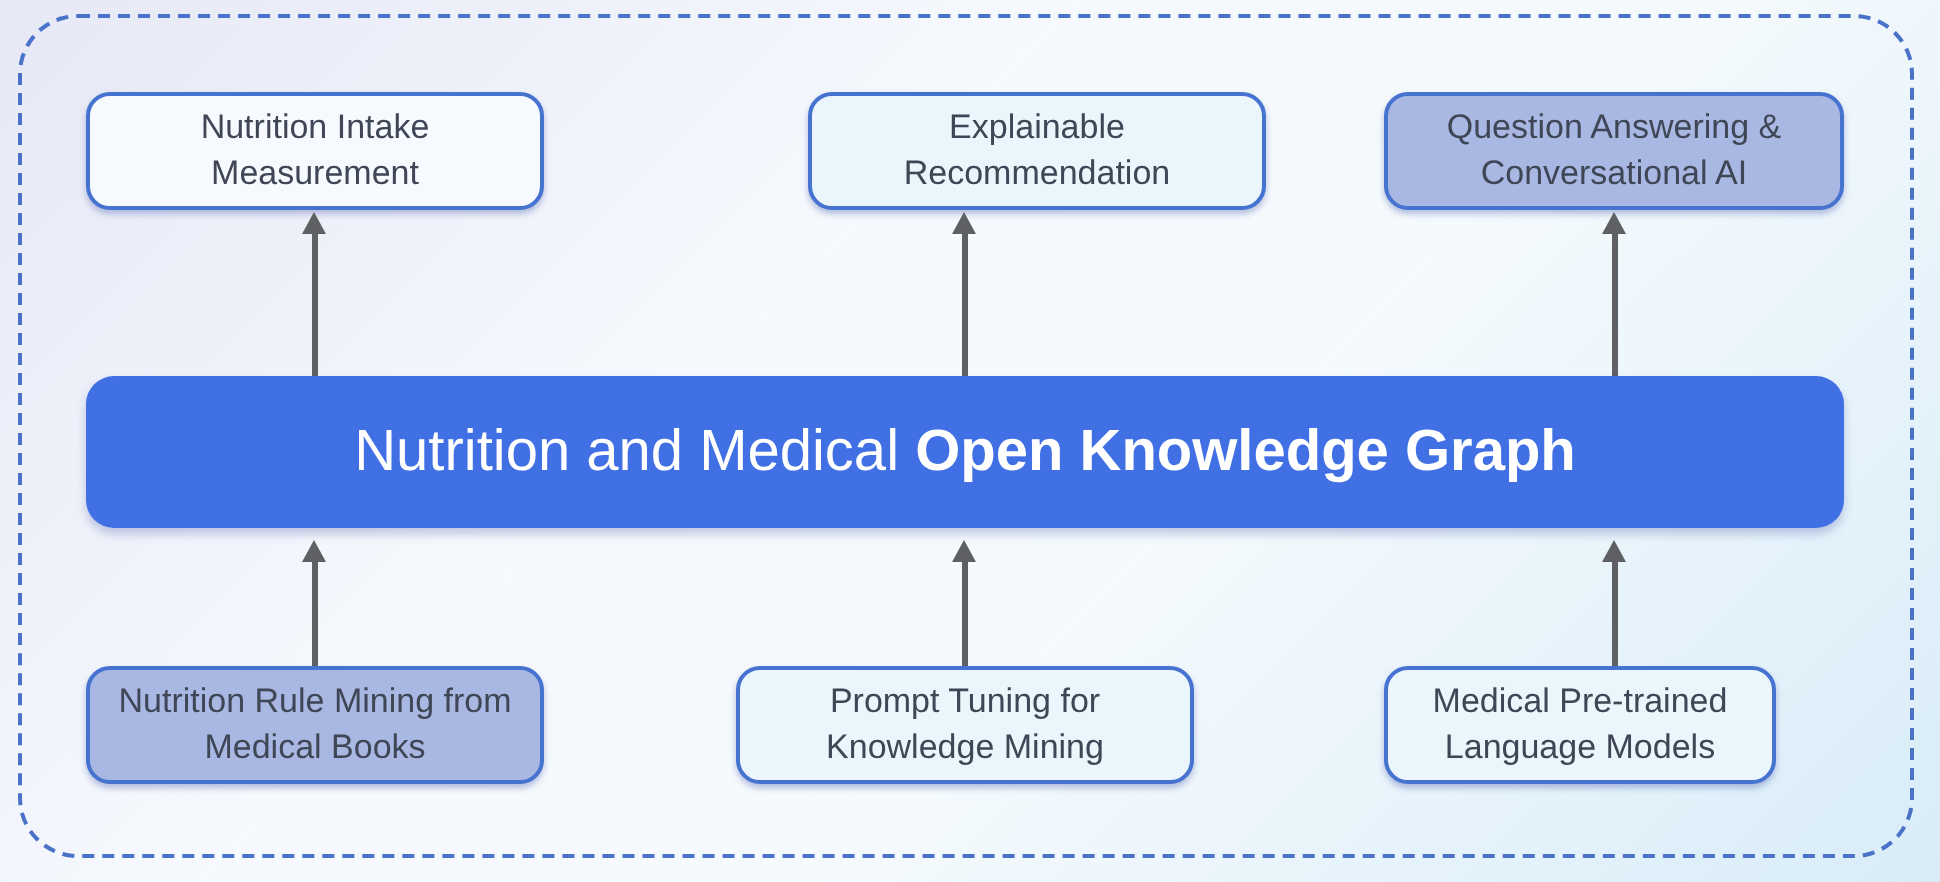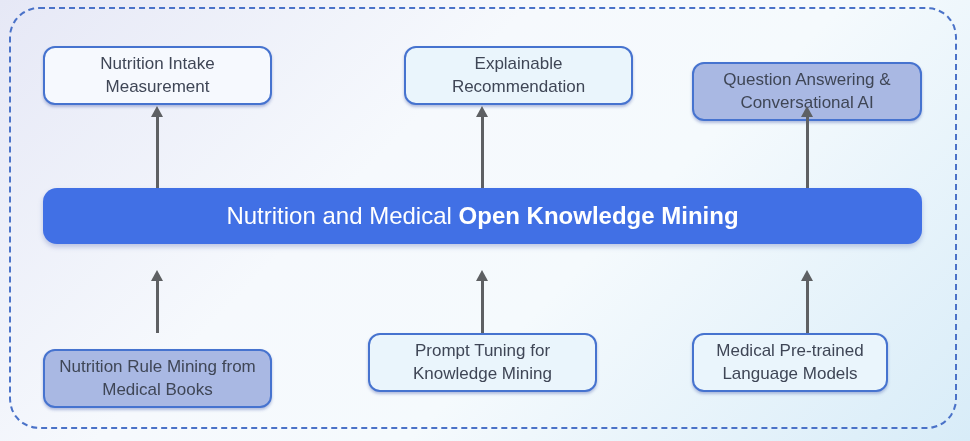--- a/index.html
+++ b/index.html
@@ -19,32 +19,32 @@
   .box{
     position:absolute;display:flex;align-items:center;justify-content:center;
     text-align:center;box-sizing:border-box;
     width:229px;height:59px;padding:4px 14px;
     border:2px solid #4673cf;border-radius:12px;
     color:#3f4656;font-size:17px;line-height:1.32;
     box-shadow:0 2px 3px rgba(96,116,184,0.45);
   }
   .fill-white{background:#f6f9fe;}
   .fill-light{background:#eaf5fc;}
-  .fill-purple{background:#a9b8e3;margin-top:16px;}
+  .fill-purple{background:#a9b8e3;}
   .pos-t1{left:43px;top:46px;}
   .pos-t2{left:368px;top:46px;margin-left:36px;}
   .pos-t3{left:692px;top:46px;width:230px;}
   .pos-b1{left:43px;top:333px;}
   .pos-b2{left:368px;top:333px;}
   .pos-b3{left:692px;top:333px;width:196px;}
   .bar{
-    position:absolute;left:43px;top:188px;width:879px;height:56px;
+    position:absolute;left:43px;top:188px;width:879px;height:76px;
     background:#4170e5;border-radius:14px;
     display:flex;align-items:center;justify-content:center;
-    color:#ffffff;font-size:24px;
+    color:#ffffff;font-size:29px;
     box-shadow:0 3px 5px rgba(90,110,180,0.35);
   }
   .bar .bold{font-weight:bold;white-space:pre;}
   .bar .reg{font-weight:normal;white-space:pre;}
   .arrow{position:absolute;width:12px;}
   .arrow .head{
     width:0;height:0;margin:0 auto;
     border-left:6px solid transparent;border-right:6px solid transparent;
     border-bottom:11px solid #5e6063;
   }
@@ -82,21 +82,21 @@
     <div class="head"></div>
     <div class="line"></div>
   </div>
   <div class="arrow arr-top ax3">
     <div class="head"></div>
     <div class="line"></div>
   </div>
 
   <div class="bar">
     <span class="reg">Nutrition and Medical </span>
-      <span class="bold">Open Knowledge Mining</span>
+      <span class="bold">Open Knowledge Graph</span>
   </div>
 
   <div class="arrow arr-bot ax1">
     <div class="head"></div>
     <div class="line"></div>
   </div>
   <div class="arrow arr-bot ax2">
     <div class="head"></div>
     <div class="line"></div>
   </div>

